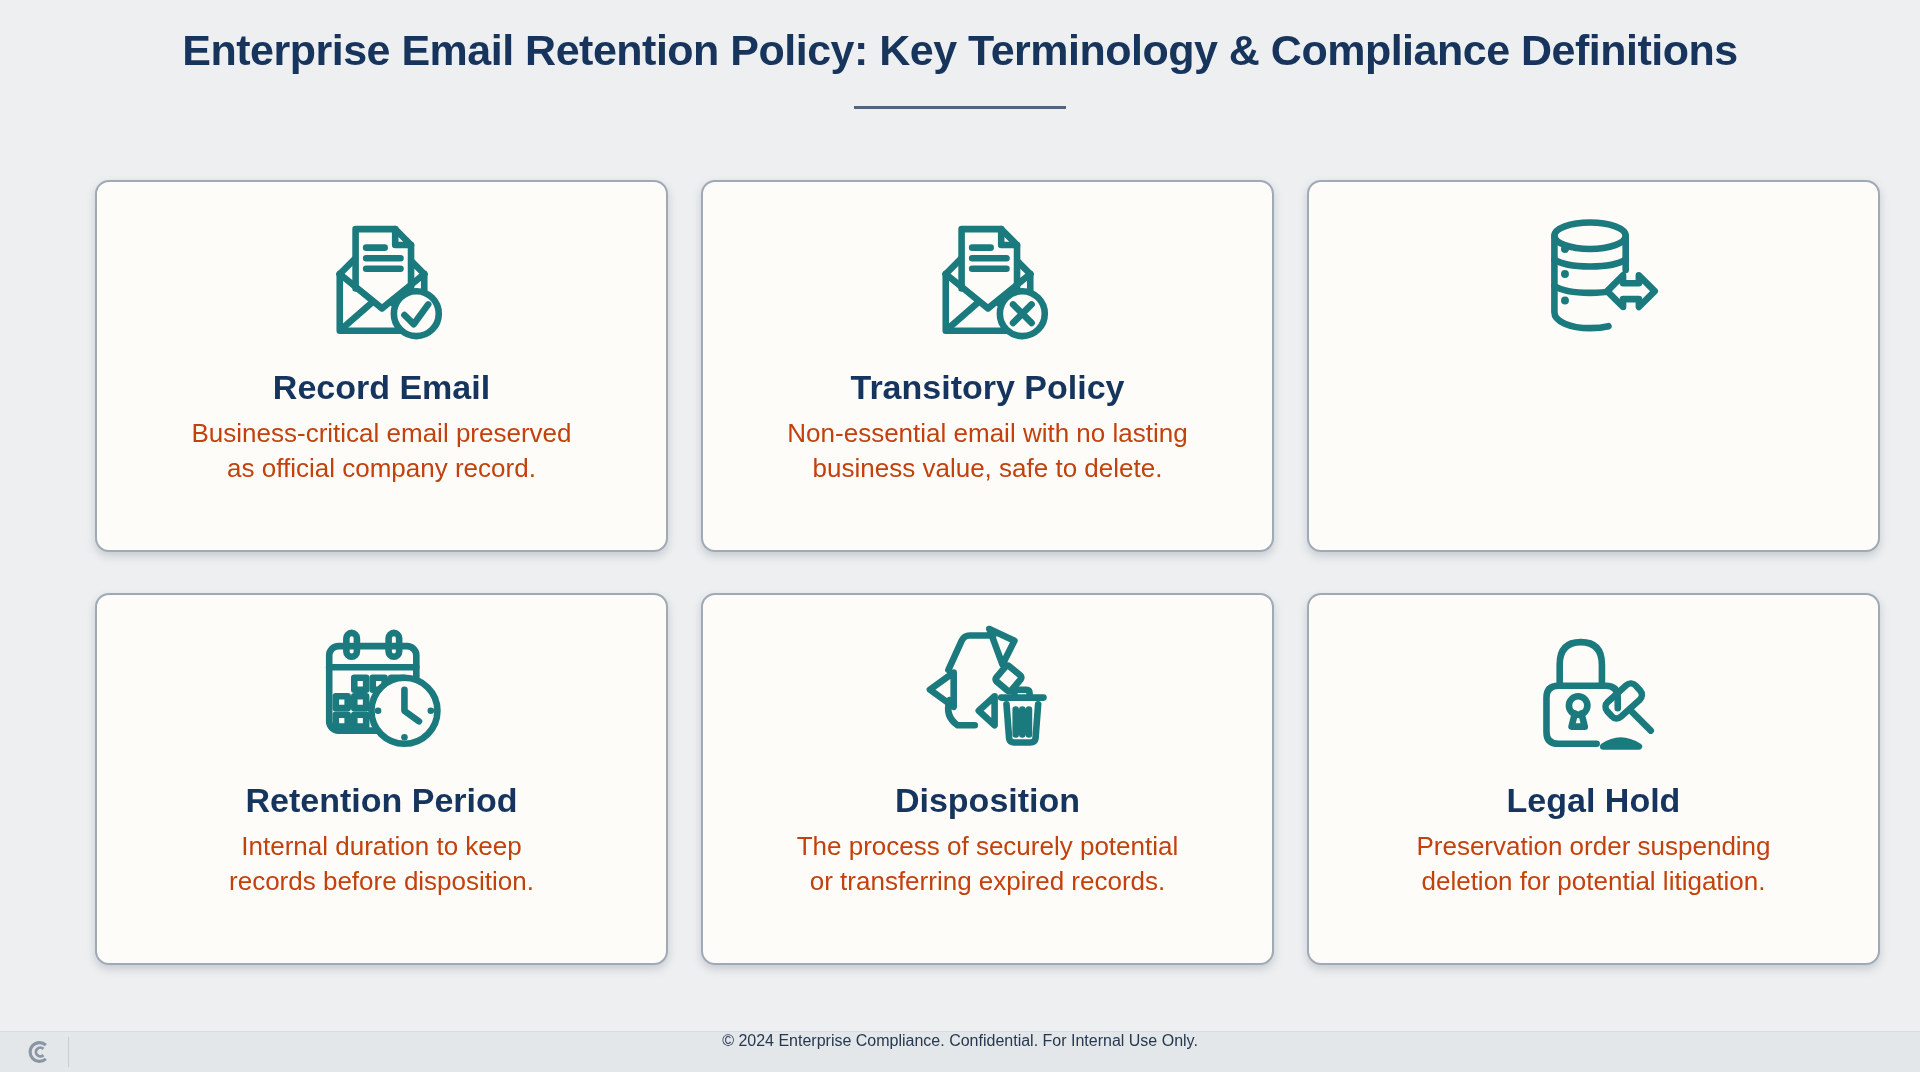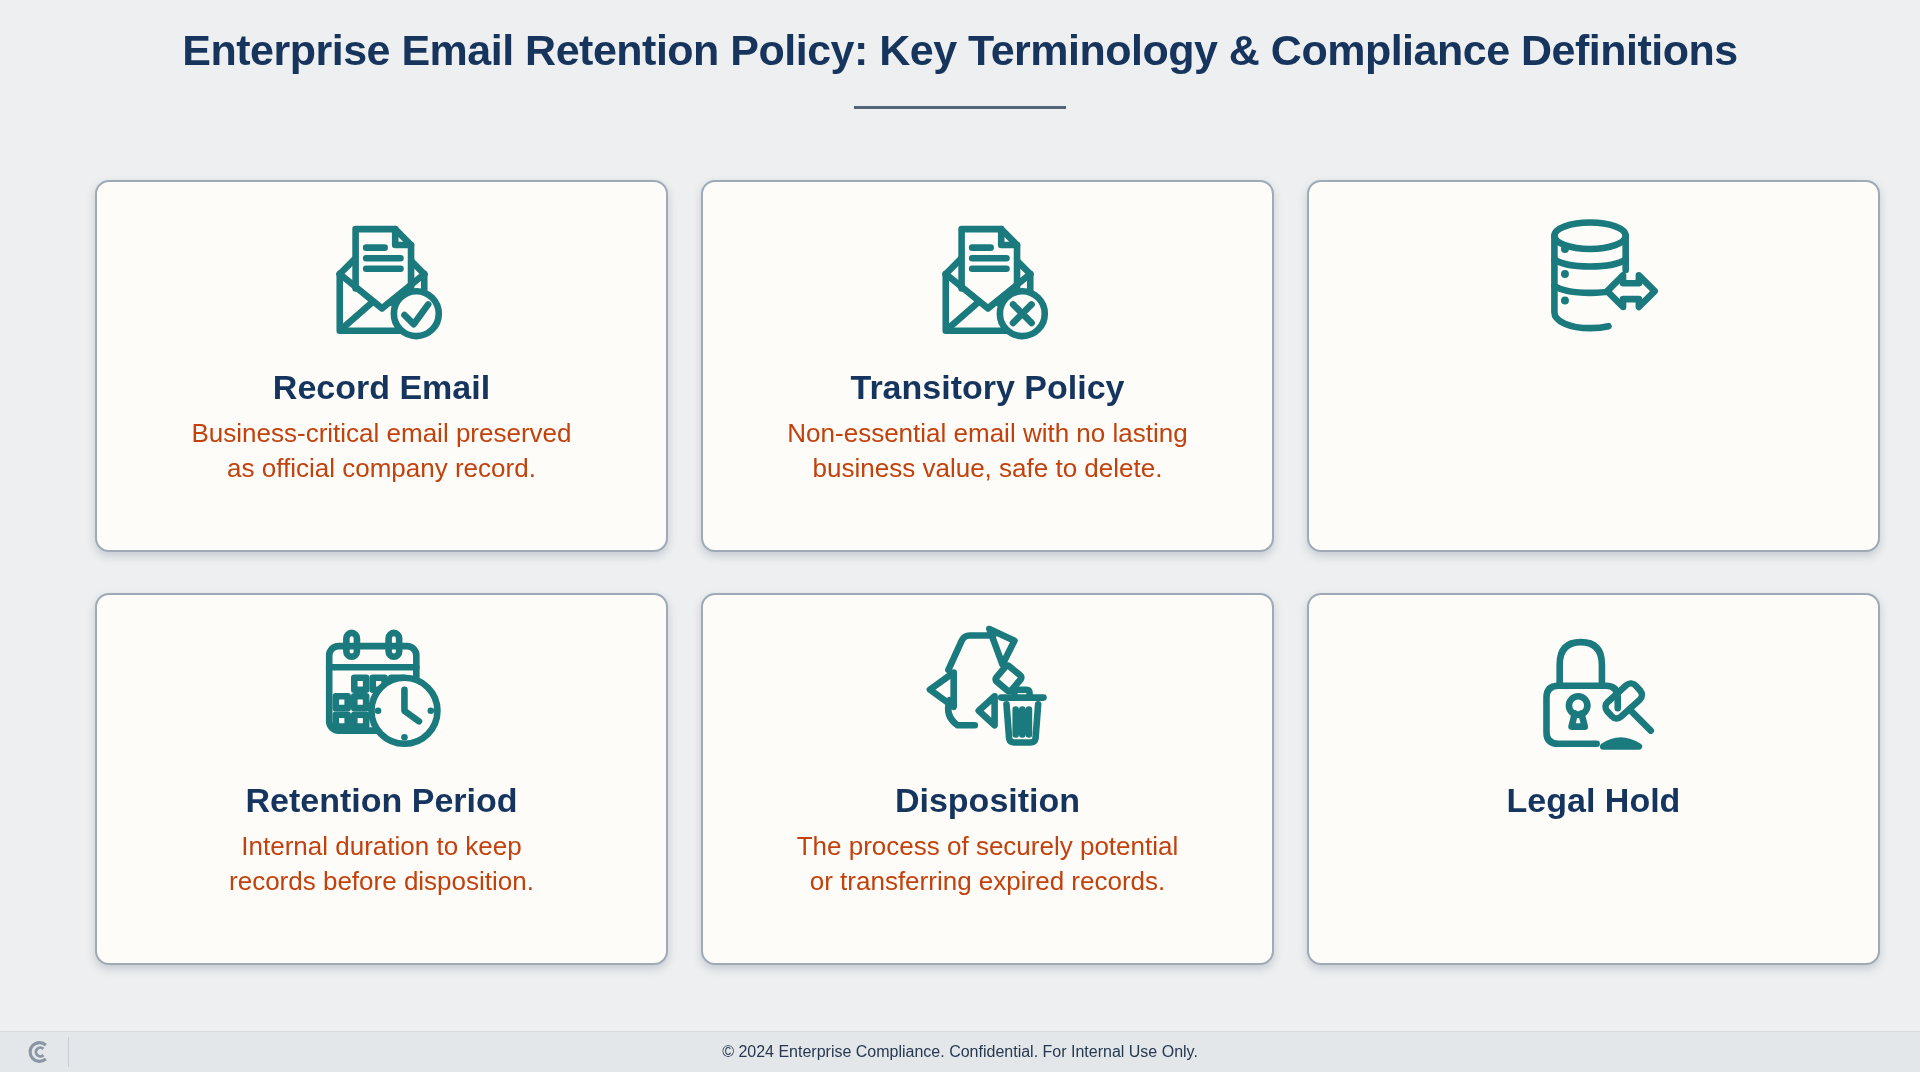--- a/index.html
+++ b/index.html
@@ -38,21 +38,21 @@
     line-height:1.15;white-space:nowrap;
   }
   .card-desc{
     margin-top:9px;text-align:center;color:#c2410c;
     font-size:26px;line-height:35px;
   }
   .card-desc div{white-space:nowrap;}
   .footer{
     position:absolute;left:0;bottom:0;width:1920px;height:40px;
     background:#E4E7EA;border-top:1px solid #D8DCE0;
-    display:flex;align-items:center;justify-content:center;
+    display:flex;align-items:flex-start;justify-content:center;
   }
   .footer-text{font-size:16px;color:#263850;}
   .footer-logo{
     position:absolute;left:24px;top:5px;width:30px;height:30px;
   }
   .footer-divider{
     position:absolute;left:68px;top:5px;width:1px;height:30px;background:#C7CED6;
   }
 </style>
 </head>
@@ -179,20 +179,24 @@
         <path class="ic" d="M24,46 V30 Q24,13 40,13 Q56,13 56,30 V46"></path>
         <path class="ic" d="M52,90 H23 Q14,90 14,81 V55 Q14,46 23,46 H59 Q68,46 68,55 V63"></path>
         <circle class="ic" cx="38" cy="61" r="7"></circle>
         <path class="ic" d="M35.5,67 L33,77 H43 L40.5,67"></path>
         <rect class="ic" x="65" y="43" width="15" height="29" rx="5" transform="rotate(48 72.5 57.5)"></rect>
         <path class="ic" d="M79,66 L93,80" stroke-width="7"></path>
         <path class="ic" d="M57,92 Q70,83 84,92 Z"></path>
       </svg>
     </div>
     <div class="card-title">Legal Hold</div>
+    <div class="card-desc">
+      <div>Preservation order suspending</div>
+      <div>deletion for potential litigation.</div>
+    </div>
   </div>
 
 </div>
 
 <div class="footer">
   <svg class="footer-logo" viewBox="0 0 48 48">
     <path d="M35,13 A15,15 0 1 0 35,35" fill="none" stroke="#8A96A4" stroke-width="5"></path>
     <path d="M31,19 A7,7 0 1 0 31,29" fill="none" stroke="#8A96A4" stroke-width="4.5"></path>
   </svg>
   <div class="footer-divider"></div>

